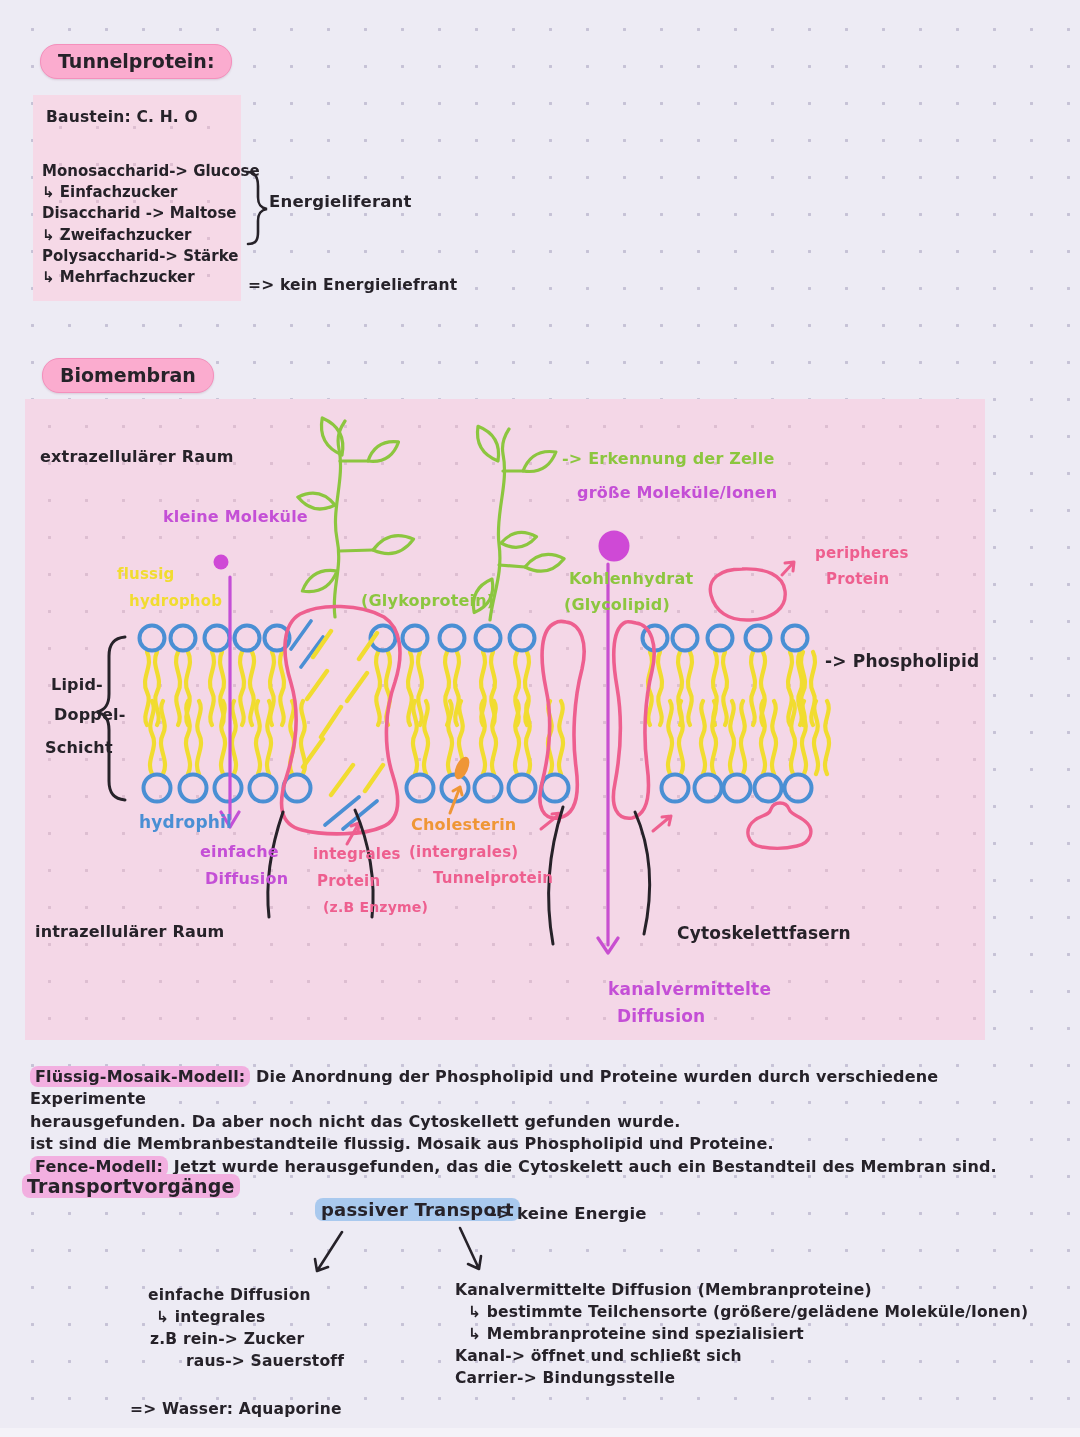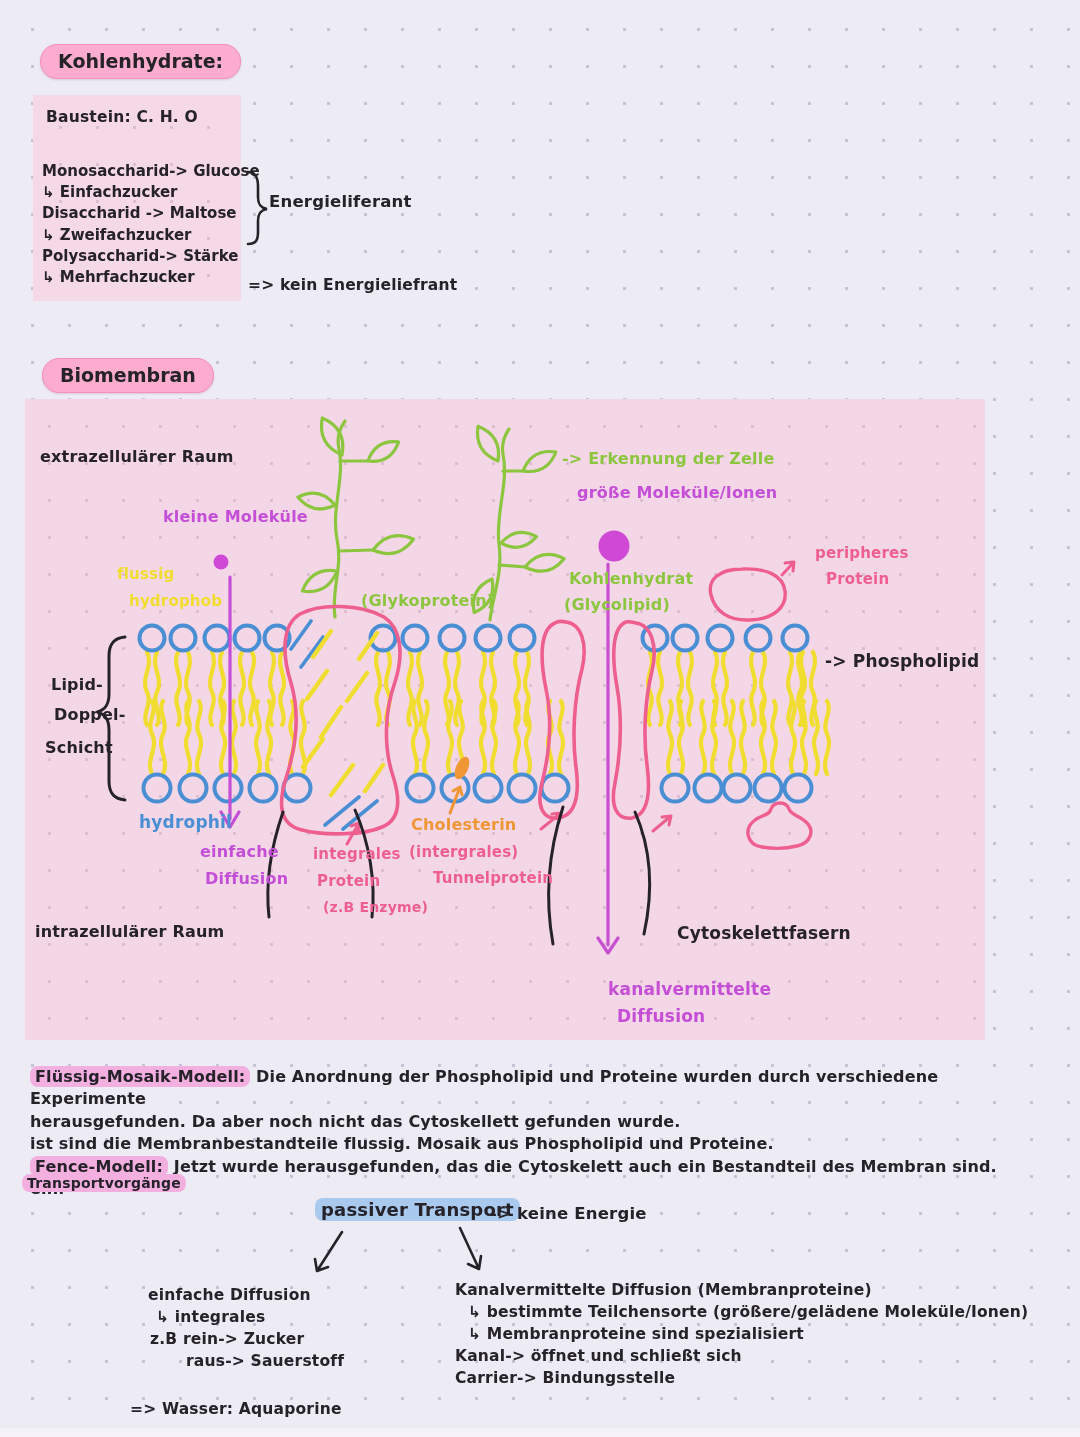--- a/index.html
+++ b/index.html
@@ -33,21 +33,21 @@
   .s15{font-size:15px}.s14{font-size:14px}.s17{font-size:17px}
   .hl-pink{background:#f2afe0;border-radius:8px;padding:1px 5px;}
   .hl-blue{background:#a9c9ee;border-radius:8px;padding:1px 6px;}
   .para{font-size:16px;font-weight:600;line-height:22.4px;letter-spacing:.15px;margin-top:24px;}
   .kline{font-size:15px;font-weight:600;line-height:21.2px;}
   svg{display:block;}
 </style>
 </head>
 <body>
 
-<div class="abs pill" style="left:40px;top:44px;">Kohlenhydrate:</div>
+<div class="abs pill" style="left:40px;top:44px;">Tunnelprotein:</div>
 
 <div class="abs pinkbox" style="left:33px;top:95px;width:208px;height:206px;"></div>
 <div class="abs hw" style="left:46px;top:108px;font-size:15.5px;">Baustein: C. H. O</div>
 <div class="abs" style="left:42px;top:161px;">
   <div class="kline">Monosaccharid-&gt; Glucose</div>
   <div class="kline">↳ Einfachzucker</div>
   <div class="kline">Disaccharid -&gt; Maltose</div>
   <div class="kline">↳ Zweifachzucker</div>
   <div class="kline">Polysaccharid-&gt; Stärke</div>
   <div class="kline">↳ Mehrfachzucker</div>
@@ -252,21 +252,21 @@
 </div>
 
 <div class="abs para" style="left:30px;top:1042px;width:1010px;white-space:normal;">
   <div><span class="hl-pink">Flüssig-Mosaik-Modell:</span> <span>Die Anordnung der Phospholipid und Proteine wurden durch verschiedene Experimente</span></div>
   <div>herausgefunden. Da aber noch nicht das Cytoskellett gefunden wurde.</div>
   <div>ist sind die Membranbestandteile flussig. Mosaik aus Phospholipid und Proteine.</div>
   <div><span class="hl-pink">Fence-Modell:</span> <span>Jetzt wurde herausgefunden, das die Cytoskelett auch ein Bestandteil des Membran sind.</span></div>
   <div>ein.</div>
 </div>
 
-<div class="abs hw" style="left:22px;top:1175px;font-size:14px;"><span class="hl-pink">Transportvorgänge</span></div>
+<div class="abs hw" style="left:22px;top:1175px;font-size:19px;"><span class="hl-pink">Transportvorgänge</span></div>
 <div class="abs hw" style="left:315px;top:1199px;font-size:18px;"><span class="hl-blue">passiver Transport</span></div>
 <div class="abs hw" style="left:490px;top:1204px;font-size:16.5px;">-&gt; keine Energie</div>
 
 <svg class="abs" style="left:300px;top:1222px;" width="200" height="60" viewBox="0 0 200 60">
   <path d="M 42 10 L 17 49 M 17 49 L 15 37 M 17 49 L 28 45" fill="none" stroke="#262229" stroke-width="2.6" stroke-linecap="round"></path>
   <path d="M 160 6 L 179 47 M 179 47 L 168 42 M 179 47 L 181 34" fill="none" stroke="#262229" stroke-width="2.6" stroke-linecap="round"></path>
 </svg>
 
 <span class="abs hw" style="left:148px;top:1286px;font-size:15.5px;">einfache Diffusion</span>
 <span class="abs hw" style="left:156px;top:1308px;font-size:15.5px;">↳ integrales</span>

